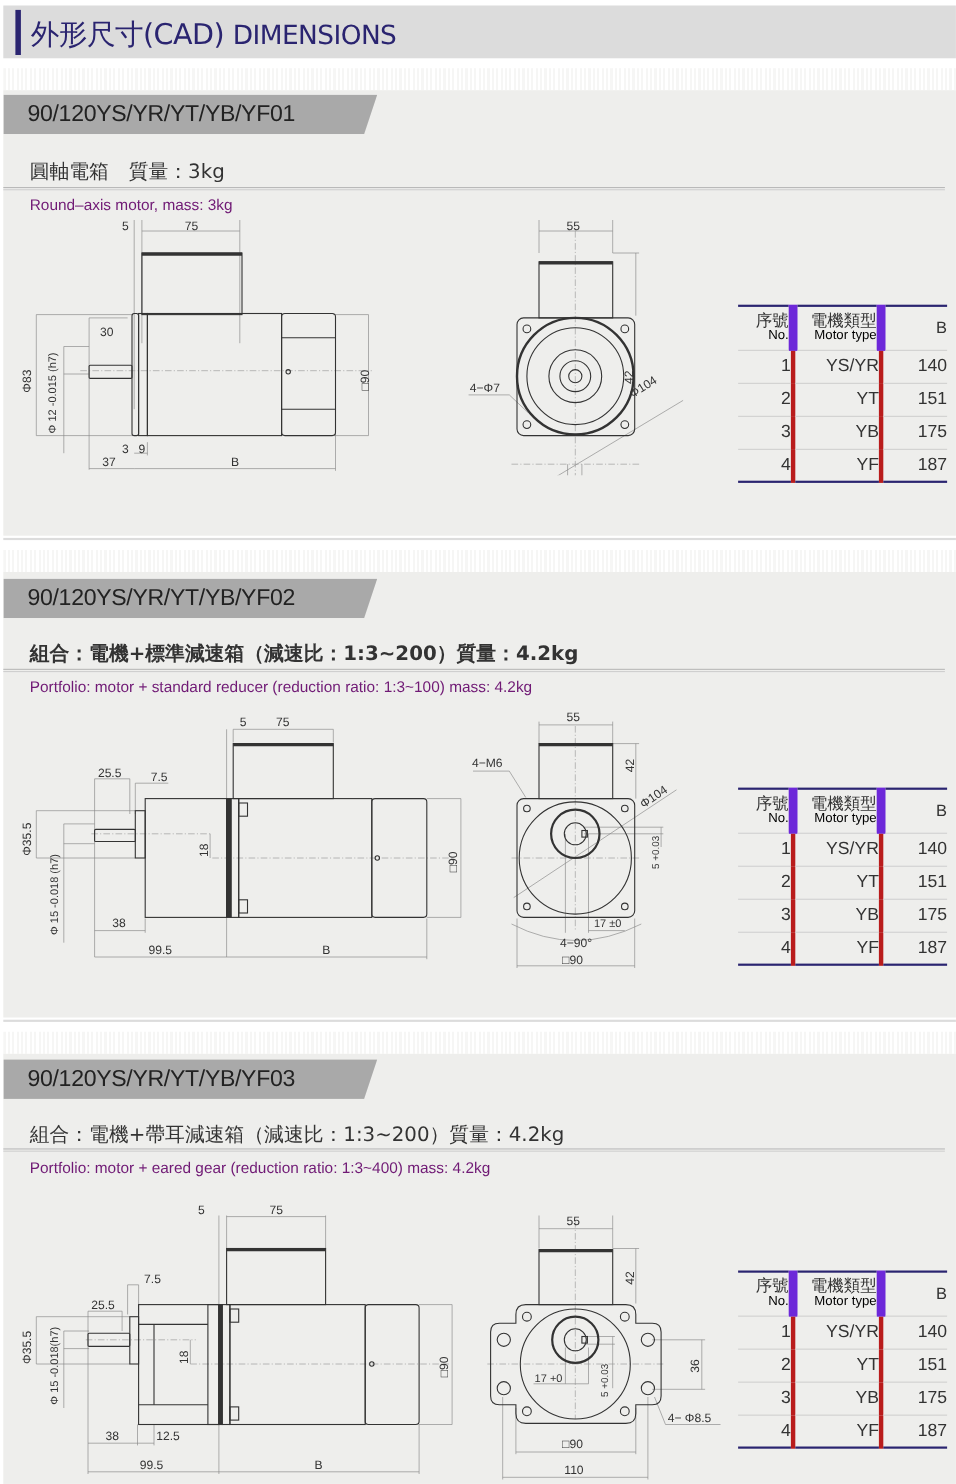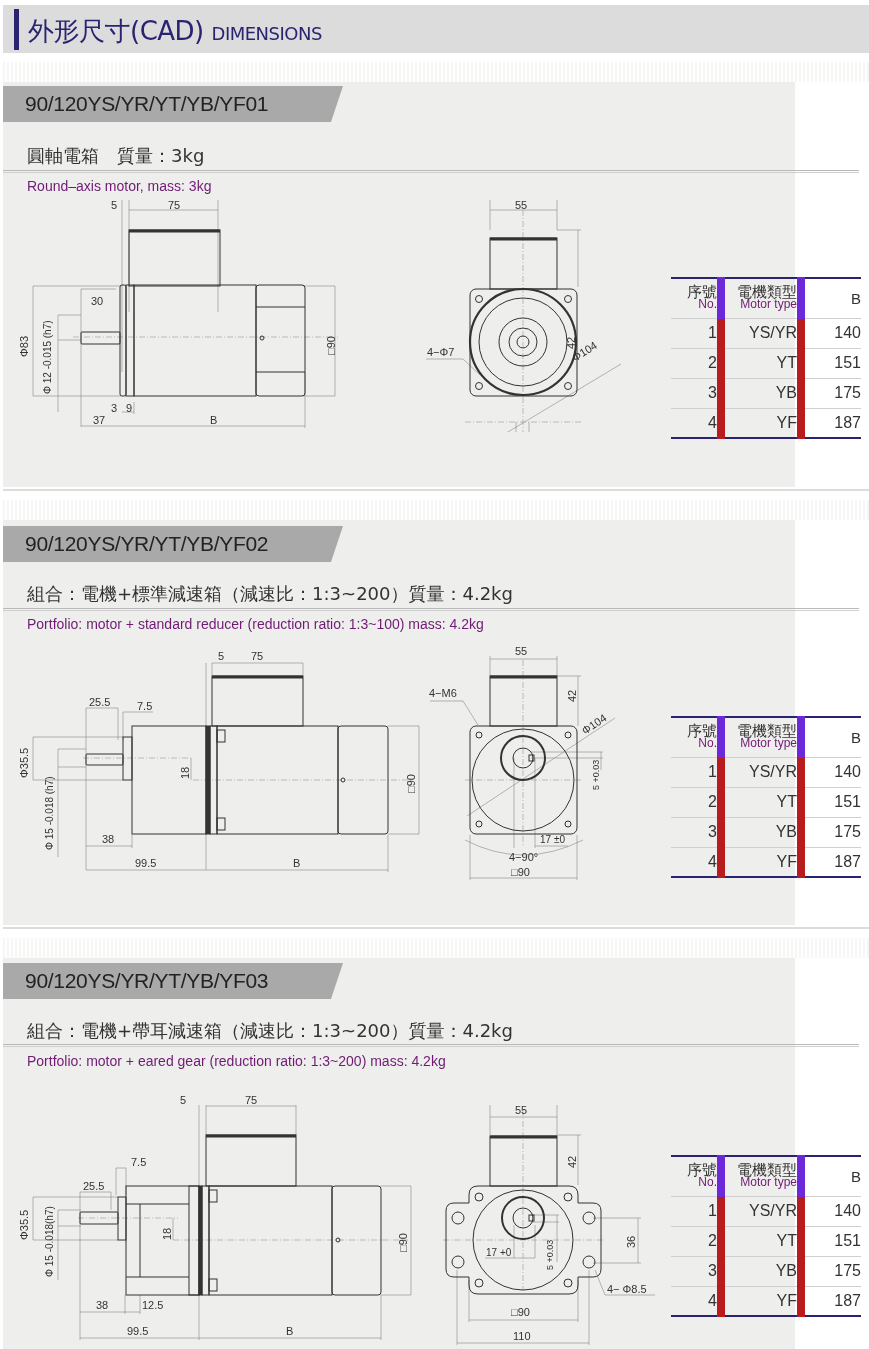--- a/index.html
+++ b/index.html
@@ -1,36 +1,36 @@
 <!DOCTYPE html>
 <html><head>
 <meta charset="utf-8">
 <style>
   * { box-sizing: border-box; margin: 0; padding: 0; }
   body { width: 869px; height: 1349px; background: #ffffff; font-family: "Liberation Sans", "DejaVu Sans", sans-serif; color: #333; overflow: hidden; position: relative; }
   .page-header { position: absolute; left: 3px; top: 5px; width: 866px; height: 48px; background: #dcdcdc; }
   .page-header .bar { position: absolute; left: 11px; top: 4px; width: 5px; height: 41px; background: #2a2470; }
   .page-header .title { position: absolute; left: 25px; top: 9px; font-size: 26px; color: #2a2470; font-family: "DejaVu Sans", sans-serif; letter-spacing: -0.5px; }
-  .page-header .title .en { font-size: 18px; }
-  .section { position: absolute; left: 3px; width: 792px; background: #eeeeec; padding-left: 40px; }
+  .page-header .title .en { font-size: 24px; }
+  .section { position: absolute; left: 3px; width: 866px; background: #eeeeec; padding-left: 40px; }
   .section-strip { position: absolute; left: 3px; width: 866px; height: 20px; background: repeating-linear-gradient(90deg, #f6f6f5 0 2px, #ffffff 2px 4px); }
   .model-tab { position: absolute; left: 0; height: 36px; width: 340px; background: #a9a9a9; clip-path: polygon(0 0, 340px 0, 328px 36px, 0 36px); }
   .model-tab span { position: absolute; left: 22px; top: 6px; font-size: 21px; color: #222; letter-spacing: -0.3px; }
   .subtitle-cn { position: absolute; left: 24px; font-size: 18px; color: #333; font-family: "DejaVu Sans", sans-serif; }
   .sep { position: absolute; left: 0; width: 856px; height: 3px; border-top: 1px solid #b9b9b9; border-bottom: 1px solid #cfcfcf; }
   .subtitle-en { position: absolute; left: 24px; font-size: 14px; color: #701a75; }
   .drawing { position: absolute; left: 0; }
   .drawing svg text { font-family: "Liberation Sans", sans-serif; fill: #333; }
   .spec-table { position: absolute; left: 668px; width: 190px; border-collapse: collapse; }
   .spec-table th, .spec-table td { text-align: right; font-weight: normal; color: #333; }
   .spec-table thead tr { border-top: 2px solid #2a2470; }
   .spec-table th { height: 40px; font-size: 15px; line-height: 13px; vertical-align: middle; }
-  .spec-table th small { display: block; font-size: 12px; color: #701a75; }
+  .spec-table th small { display: block; font-size: 12px; color: #000000; }
   .spec-table td { height: 30px; font-size: 16px; border-top: 1px solid #d0d0d0; }
-  .spec-table td + td { border-left: 8px solid #b91c1c; }
+  .spec-table td + td { border-left: 4px solid #b91c1c; }
   .spec-table th + th { border-left: 8px solid #6d28d9; }
   .spec-table tbody tr:last-child { border-bottom: 2px solid #2a2470; }
   .bottom-line { position: absolute; left: 3px; width: 866px; height: 2px; background: #dcdcdc; }
 </style>
 </head>
 <body>
 
 <div class="page-header">
   <div class="bar"></div>
   <div class="title">
@@ -175,21 +175,21 @@
     </tbody>
   </table>
 </div>
 <div class="bottom-line" style="top:489px;"></div>
 
 <div class="section-strip" style="top:500px;"></div>
 <div class="section" style="top:520px;height:405px;">
   <div class="model-tab" style="top:6px;">
       <span>90/120YS/YR/YT/YB/YF02</span>
     </div>
-  <div class="subtitle-cn" style="top:62px;">組合：電機+標準減速箱（減速比：1:3~200）質量：4.2kg</div>
+  <div class="subtitle-cn" style="top:62px;font-weight:bold;">組合：電機+標準減速箱（減速比：1:3~200）質量：4.2kg</div>
   <div class="sep" style="top:88px;"></div>
   <div class="subtitle-en" style="top:96px;">Portfolio: motor + standard reducer (reduction ratio: 1:3~100) mass: 4.2kg</div>
 
   <div class="drawing" style="top:120px;">
     <svg width="420" height="250" viewBox="0 640 420 250" xmlns="http://www.w3.org/2000/svg" stroke="#333" fill="none" stroke-width="1">
       <g stroke="#888" stroke-width="0.6">
         <line x1="203" y1="663" x2="203" y2="870"></line>
           <line x1="209" y1="663" x2="209" y2="675"></line>
           <line x1="300" y1="663" x2="300" y2="675"></line>
         <line x1="209" y1="663" x2="300" y2="663"></line>
@@ -325,21 +325,21 @@
 </div>
 <div class="bottom-line" style="top:927px;"></div>
 
 <div class="section-strip" style="top:938px;"></div>
 <div class="section" style="top:958px;height:391px;">
   <div class="model-tab" style="top:5px;">
       <span>90/120YS/YR/YT/YB/YF03</span>
     </div>
   <div class="subtitle-cn" style="top:61px;">組合：電機+帶耳減速箱（減速比：1:3~200）質量：4.2kg</div>
   <div class="sep" style="top:86px;"></div>
-  <div class="subtitle-en" style="top:95px;">Portfolio: motor + eared gear (reduction ratio: 1:3~200) mass: 4.2kg</div>
+  <div class="subtitle-en" style="top:95px;">Portfolio: motor + eared gear (reduction ratio: 1:3~400) mass: 4.2kg</div>
 
   <div class="drawing" style="top:122px;">
     <svg width="420" height="269" viewBox="0 1080 420 269" xmlns="http://www.w3.org/2000/svg" stroke="#333" fill="none" stroke-width="1">
       <g stroke="#888" stroke-width="0.6">
         <line x1="196" y1="1105" x2="196" y2="1340"></line>
           <line x1="203" y1="1105" x2="203" y2="1135"></line>
           <line x1="293" y1="1105" x2="293" y2="1135"></line>
         <line x1="203" y1="1106" x2="293" y2="1106"></line>
         <line x1="113" y1="1168" x2="123" y2="1168"></line>
           <line x1="113" y1="1168" x2="113" y2="1195"></line>

